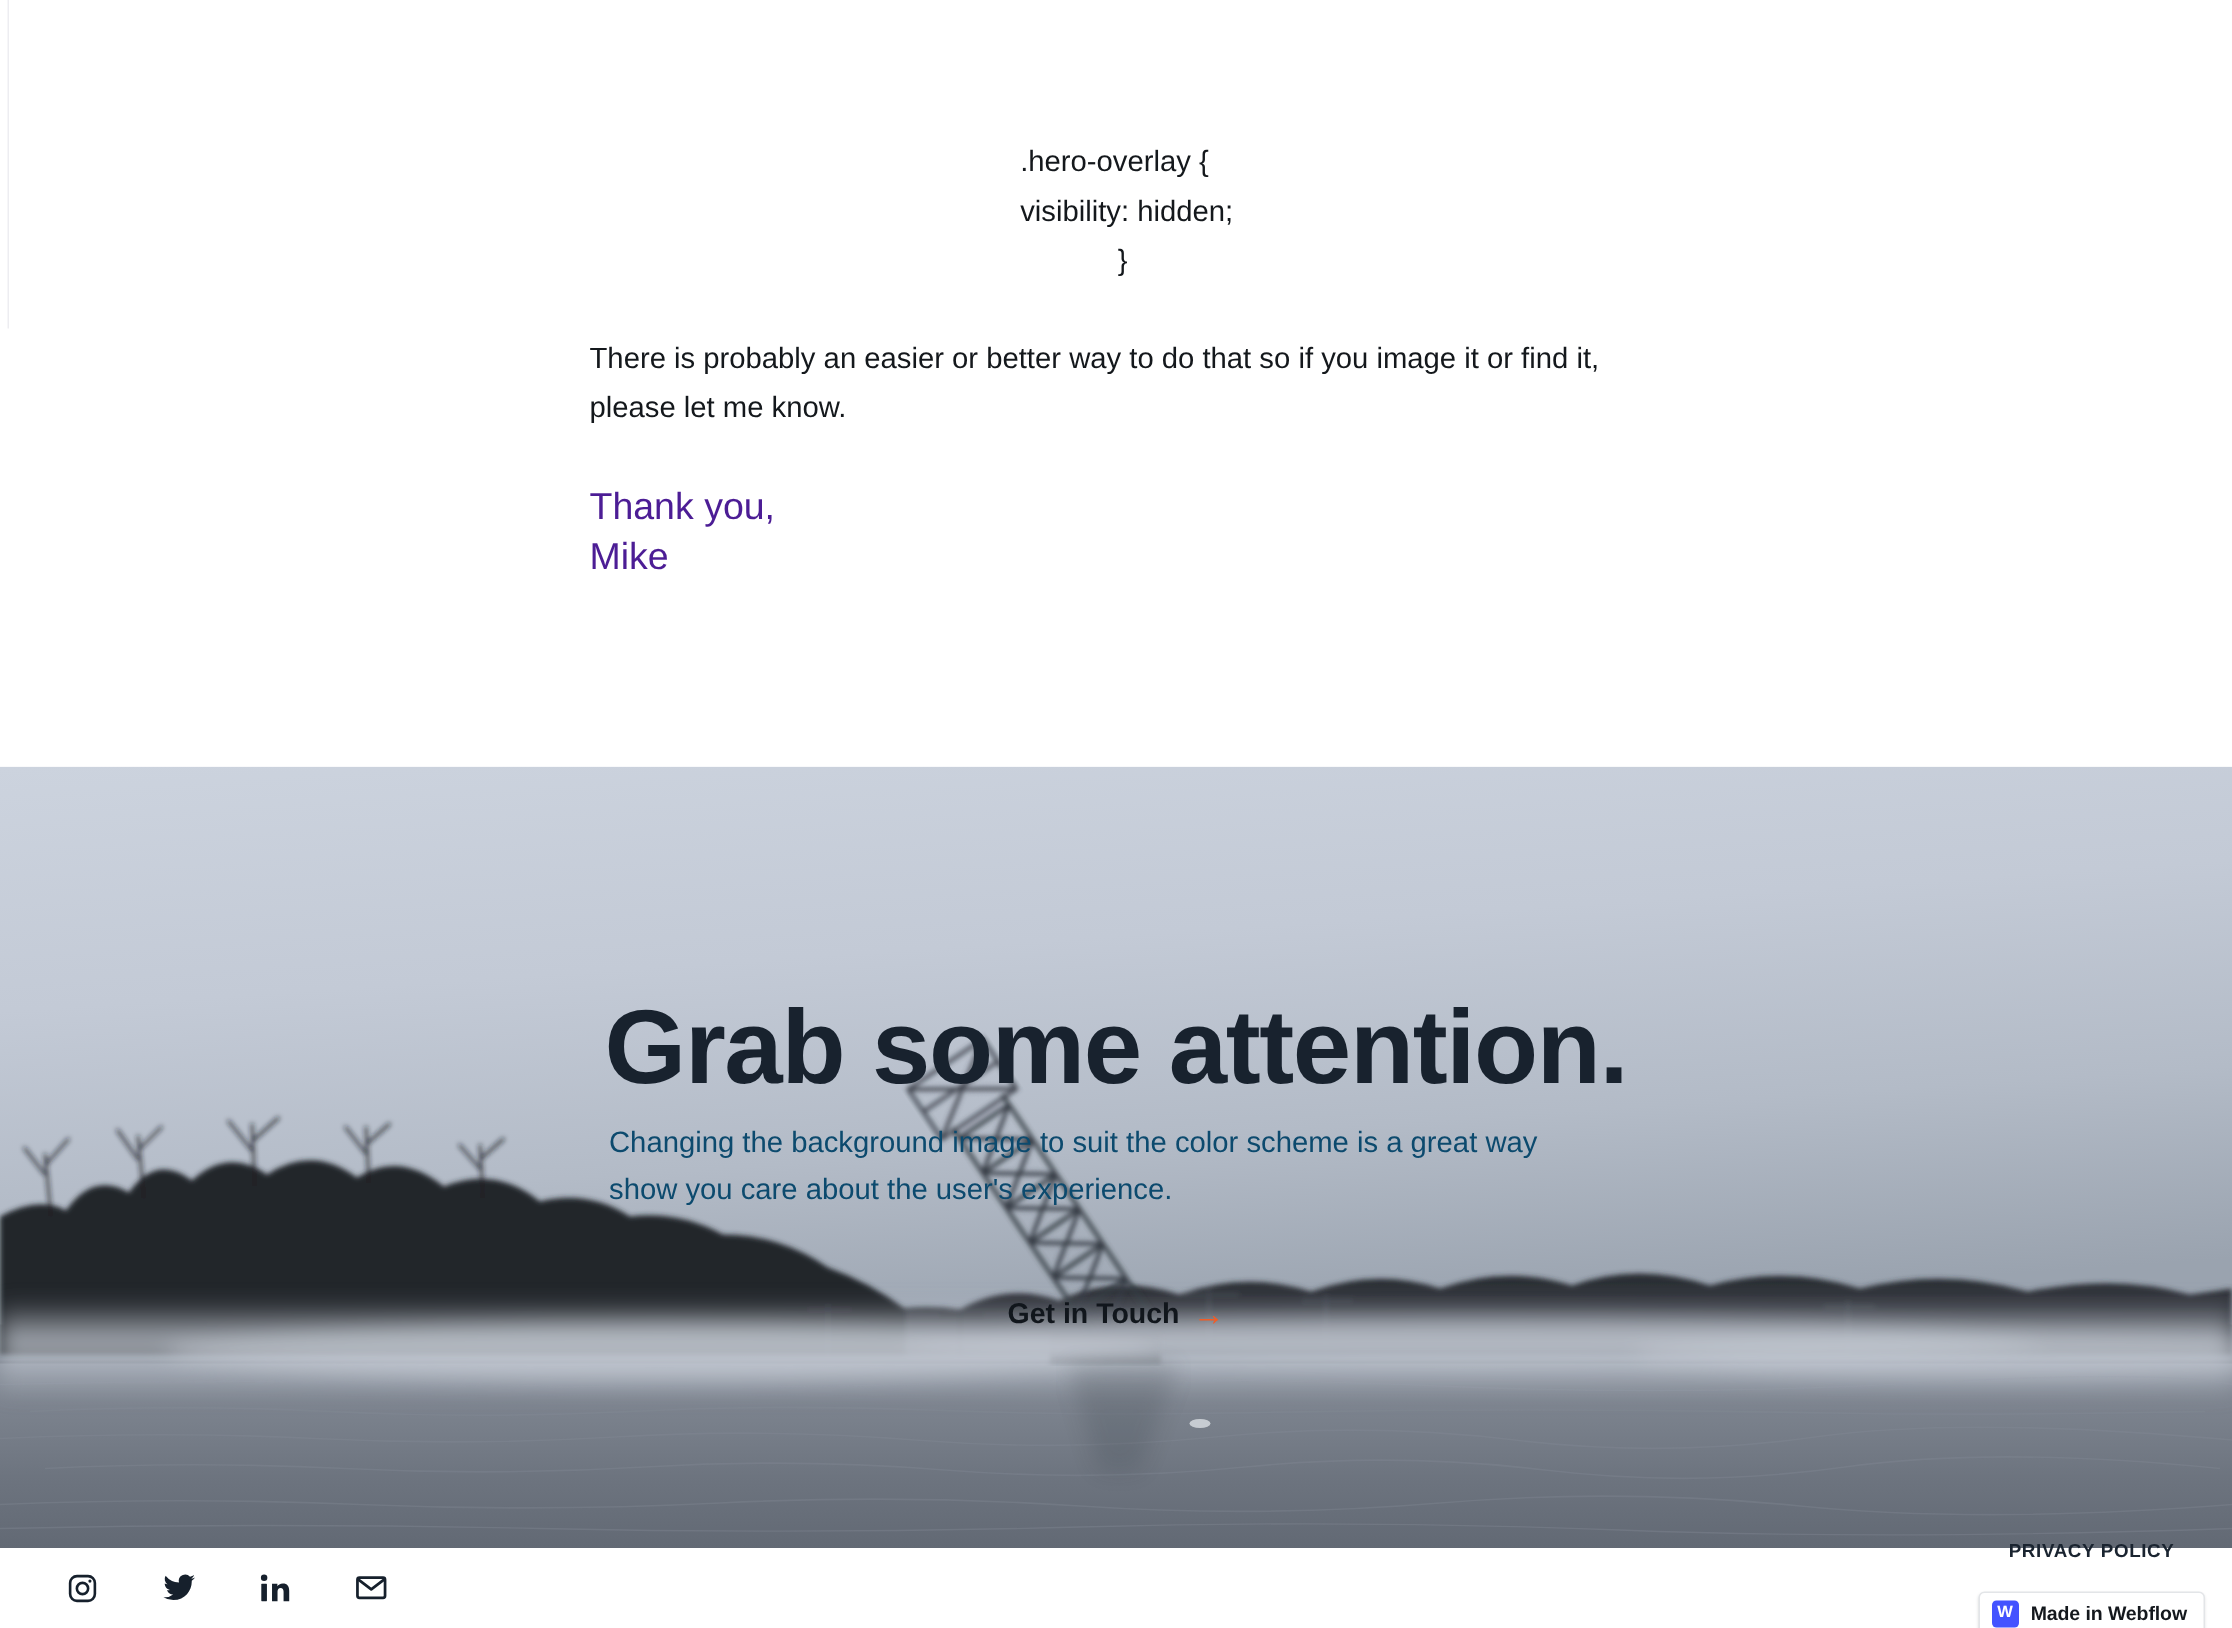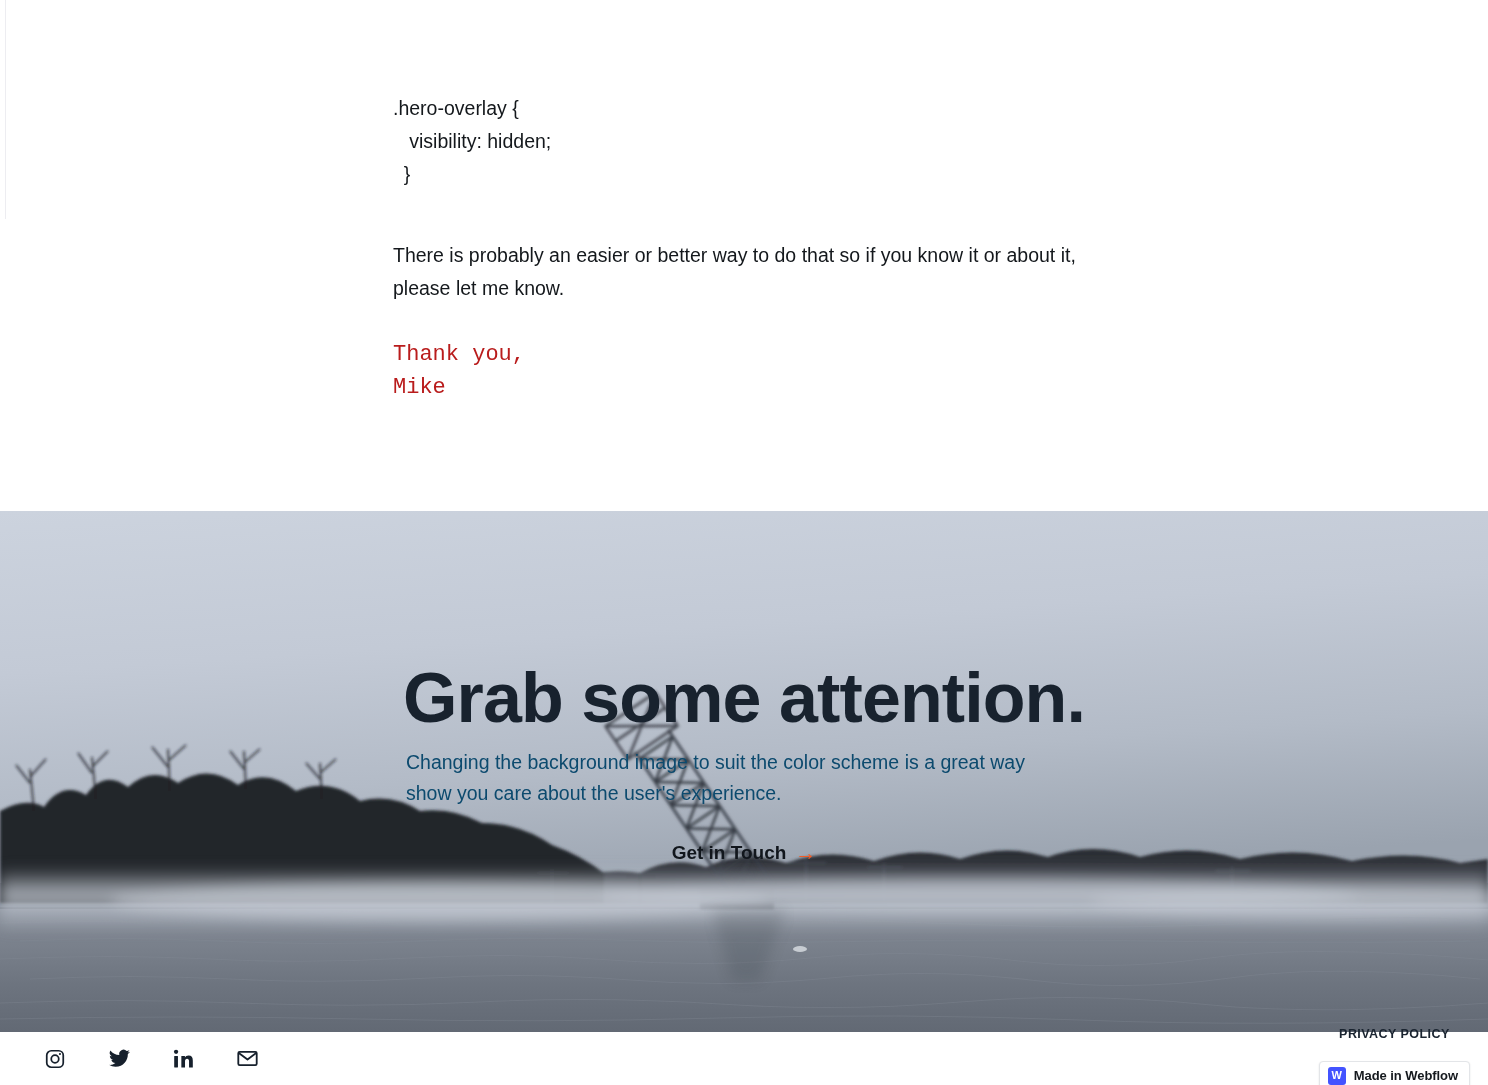--- a/index.html
+++ b/index.html
@@ -83,37 +83,38 @@
     width: 700px;
     z-index: 10;
   }
 
   .code-block {
     font-family: "Liberation Sans", sans-serif;
     font-size: 19.5px;
     line-height: 33px;
     color: #14181c;
     white-space: pre;
-    margin-bottom: 48px;
+    margin-bottom: 32px;
+    text-align: center;
   }
 
   .para {
     font-family: "Liberation Sans", sans-serif;
     font-size: 19.5px;
     line-height: 33px;
     color: #14181c;
     width: 692px;
   }
 
   .signature {
     margin-top: 33px;
-    font-family: Liberation Mono, monospace;
-    font-size: 22px;
+    font-family: Liberation Sans, sans-serif;
+    font-size: 25px;
     line-height: 33px;
-    color: #b91c1c;
+    color: #4c1d95;
   }
 
   
   .hero {
     position: absolute;
     left: 0;
     top: 511px;
     width: 1488px;
     height: 521px;
     overflow: hidden;
@@ -175,20 +176,21 @@
   .cta-link {
     display: inline-flex;
     align-items: center;
     gap: 9px;
     font-family: "Liberation Sans", sans-serif;
     font-size: 19px;
     font-weight: 600;
     color: #11161c;
     text-decoration: none;
     cursor: pointer;
+    margin-top: 24px;
   }
 
   .cta-arrow {
     display: inline-block;
     font-size: 21px;
     line-height: 1;
     color: #f25c26;
     font-weight: 700;
     transform: translateY(-1px);
   }
@@ -289,21 +291,21 @@
 
 <div class="page">
 
   <div class="left-edge-rule"></div>
 
 
   <main class="article">
     <pre class="code-block">.hero-overlay {
    visibility: hidden;
   }</pre>
-    <p class="para">There is probably an easier or better way to do that so if you know it or about it, please let me know.</p>
+    <p class="para">There is probably an easier or better way to do that so if you image it or find it, please let me know.</p>
     <div class="signature">
       <div>Thank you,</div>
       <div>Mike</div>
     </div>
   </main>
 
   <section class="hero">
 
     <div class="hero-photo">
       <svg viewBox="0 0 1488 521" preserveAspectRatio="none" xmlns="http://www.w3.org/2000/svg">

